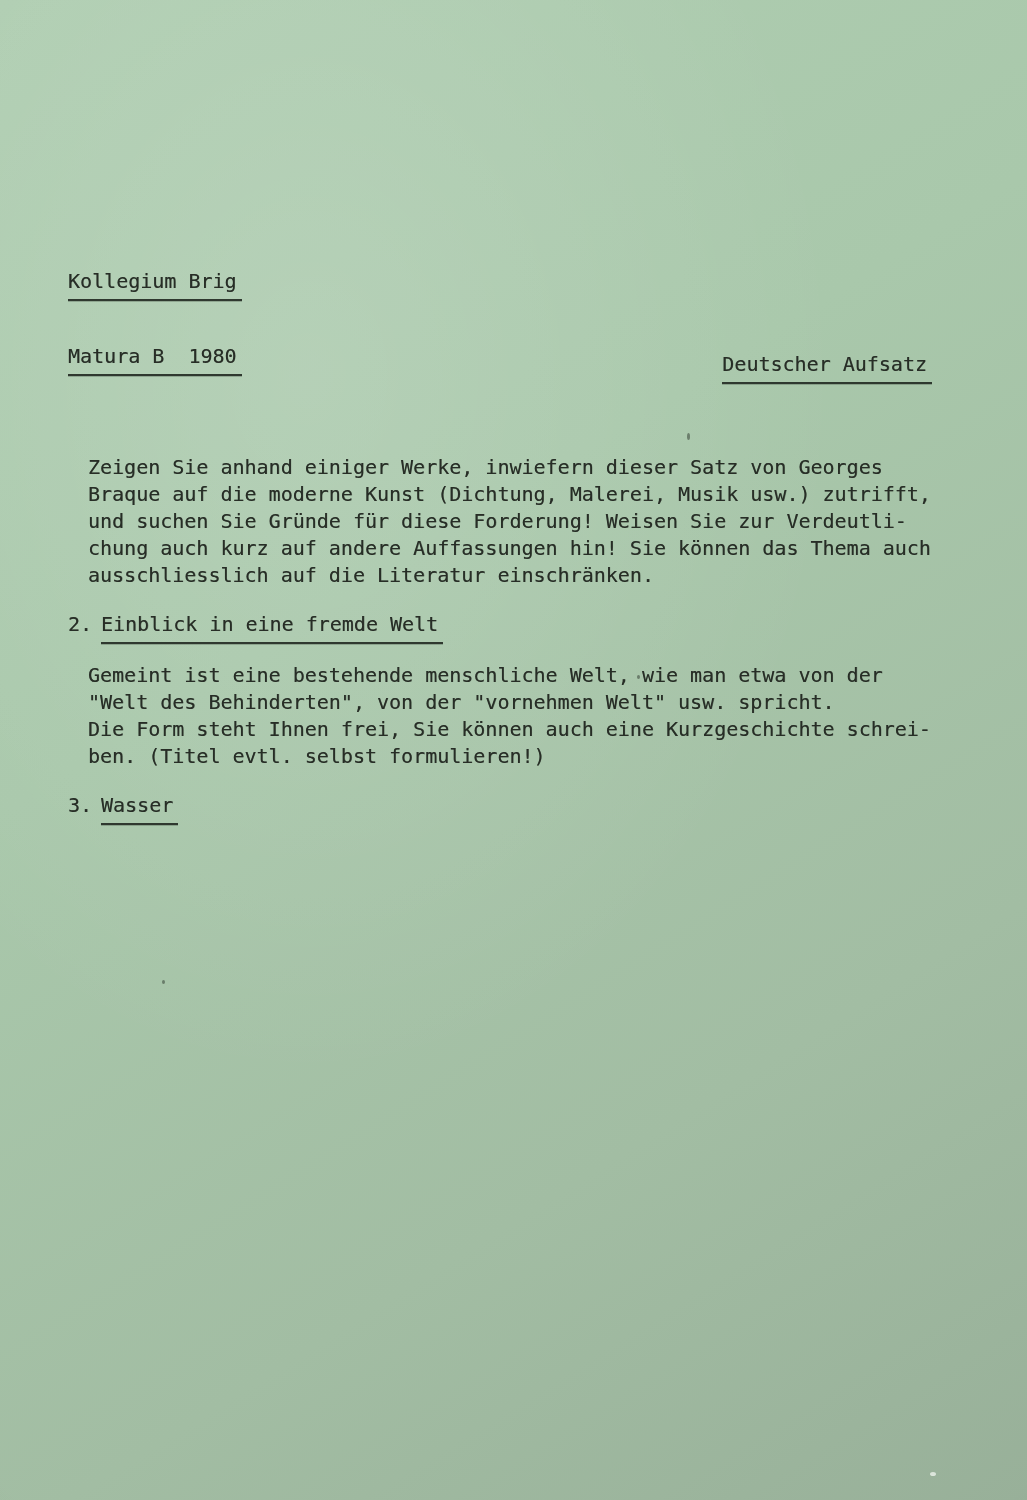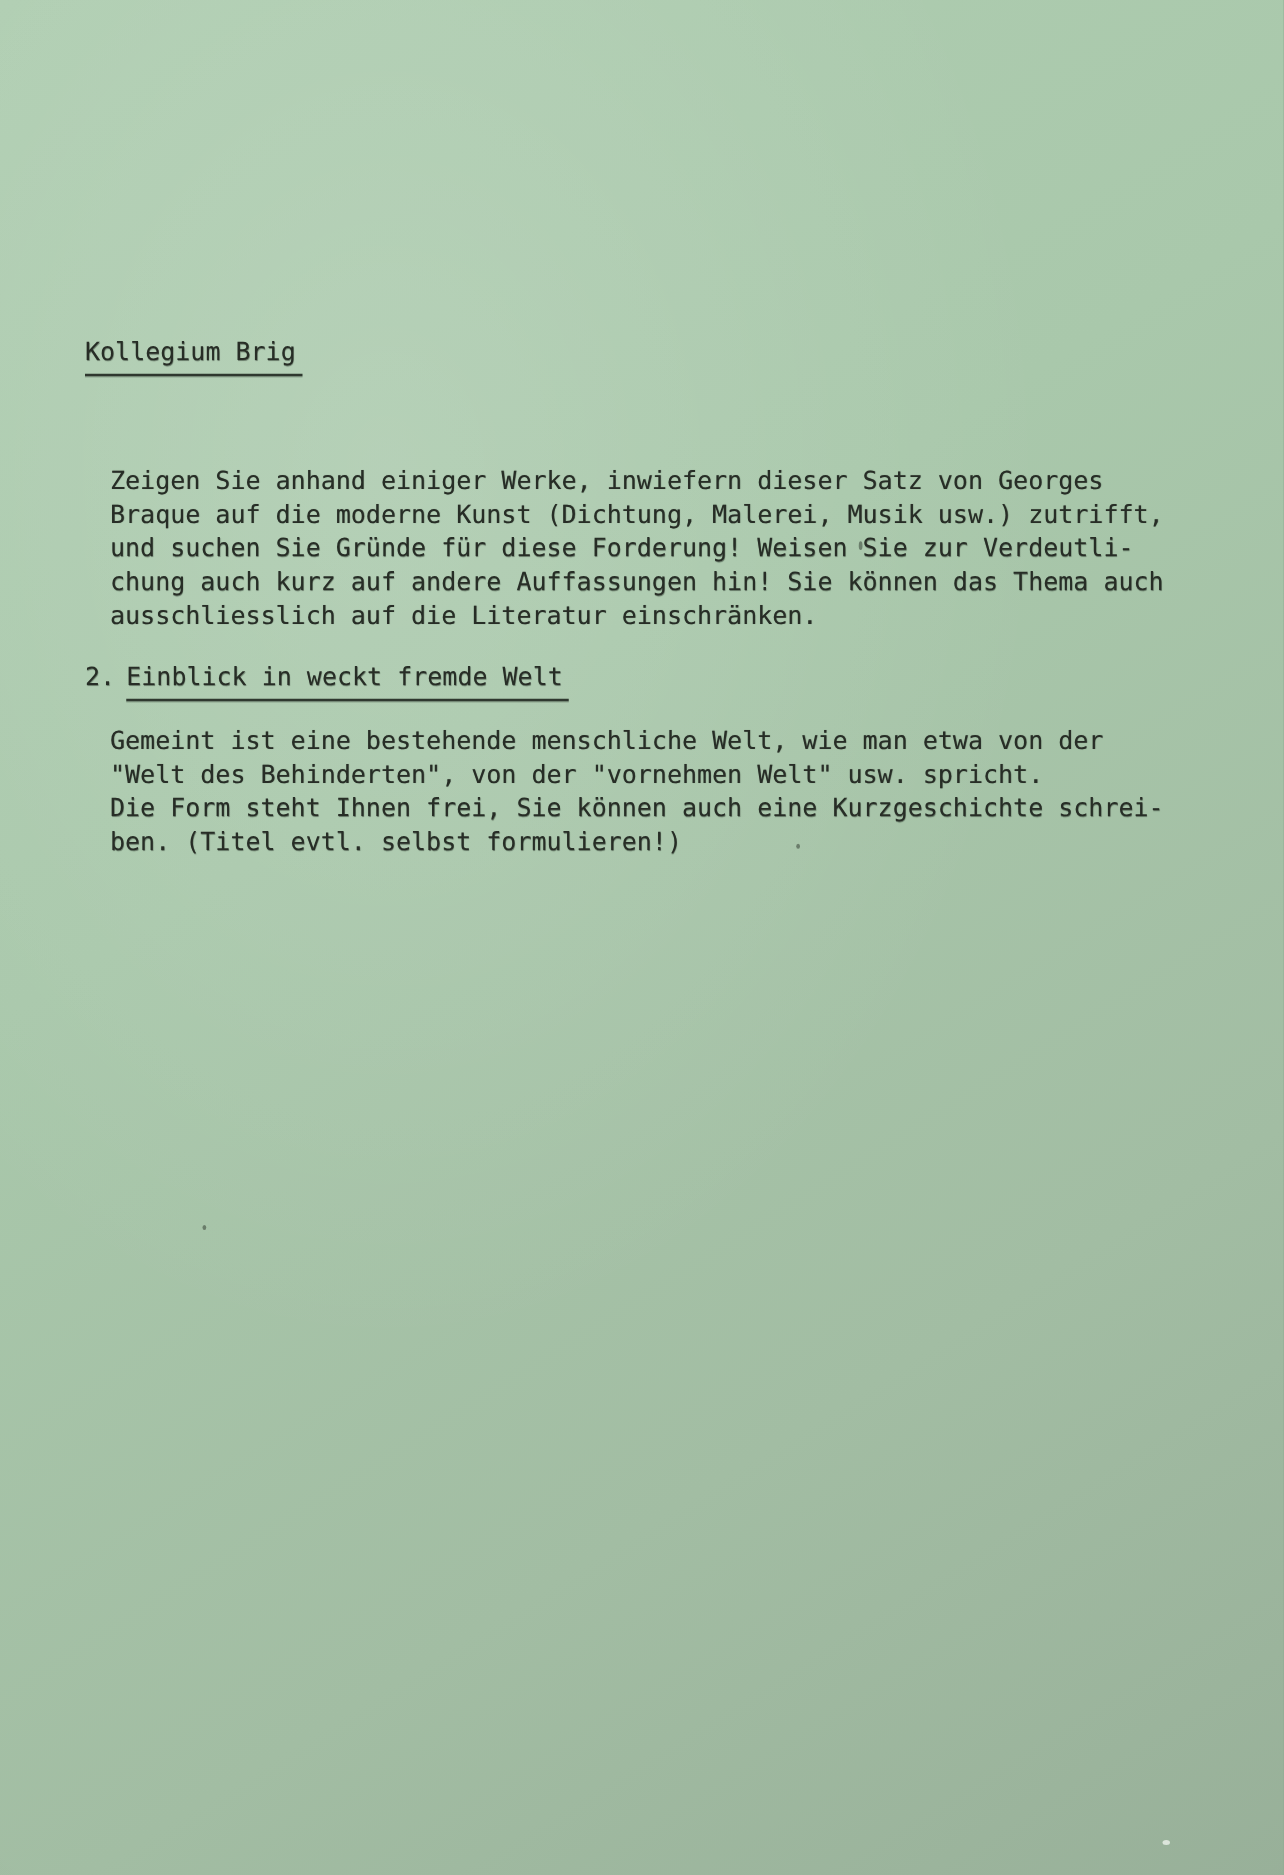--- a/index.html
+++ b/index.html
@@ -71,42 +71,49 @@
 <body>
 
 <div class="page">
 
   <div class="content">
 
     <div class="institution">
       <span class="underlined">Kollegium Brig</span>
     </div>
 
+    <div class="header-row">
+      <span class="underlined" style="white-space: pre;">Matura B  1980</span>
+      <span class="underlined subject">Deutscher Aufsatz</span>
+    </div>
 
     <div class="topics">
 
       <div class="section">
         <div class="section-body">Zeigen Sie anhand einiger Werke, inwiefern dieser Satz von Georges
 Braque auf die moderne Kunst (Dichtung, Malerei, Musik usw.) zutrifft,
 und suchen Sie Gründe für diese Forderung! Weisen Sie zur Verdeutli-
 chung auch kurz auf andere Auffassungen hin! Sie können das Thema auch
 ausschliesslich auf die Literatur einschränken.</div>
       </div>
 
       <div class="section">
         <div>
-          <span class="section-number">2.</span><span class="underlined">Einblick in weckt fremde Welt</span>
+          <span class="section-number">2.</span><span class="underlined">Einblick in eine fremde Welt</span>
         </div>
         <div class="section-body">Gemeint ist eine bestehende menschliche Welt, wie man etwa von der
 "Welt des Behinderten", von der "vornehmen Welt" usw. spricht.
 Die Form steht Ihnen frei, Sie können auch eine Kurzgeschichte schrei-
 ben. (Titel evtl. selbst formulieren!)</div>
       </div>
 
       <div class="section">
+        <div>
+          <span class="section-number">3.</span><span class="underlined">Wasser</span>
+        </div>
       </div>
 
     </div>
   </div>
 
   <div class="speck" style="left:687px; top:433px; width:3px; height:7px;"></div>
   <div class="speck" style="left:637px; top:675px; width:3px; height:4px;"></div>
   <div class="speck" style="left:162px; top:980px; width:3px; height:4px;"></div>
   <div class="speck light" style="left:930px; top:1472px; width:6px; height:4px;"></div>
 

